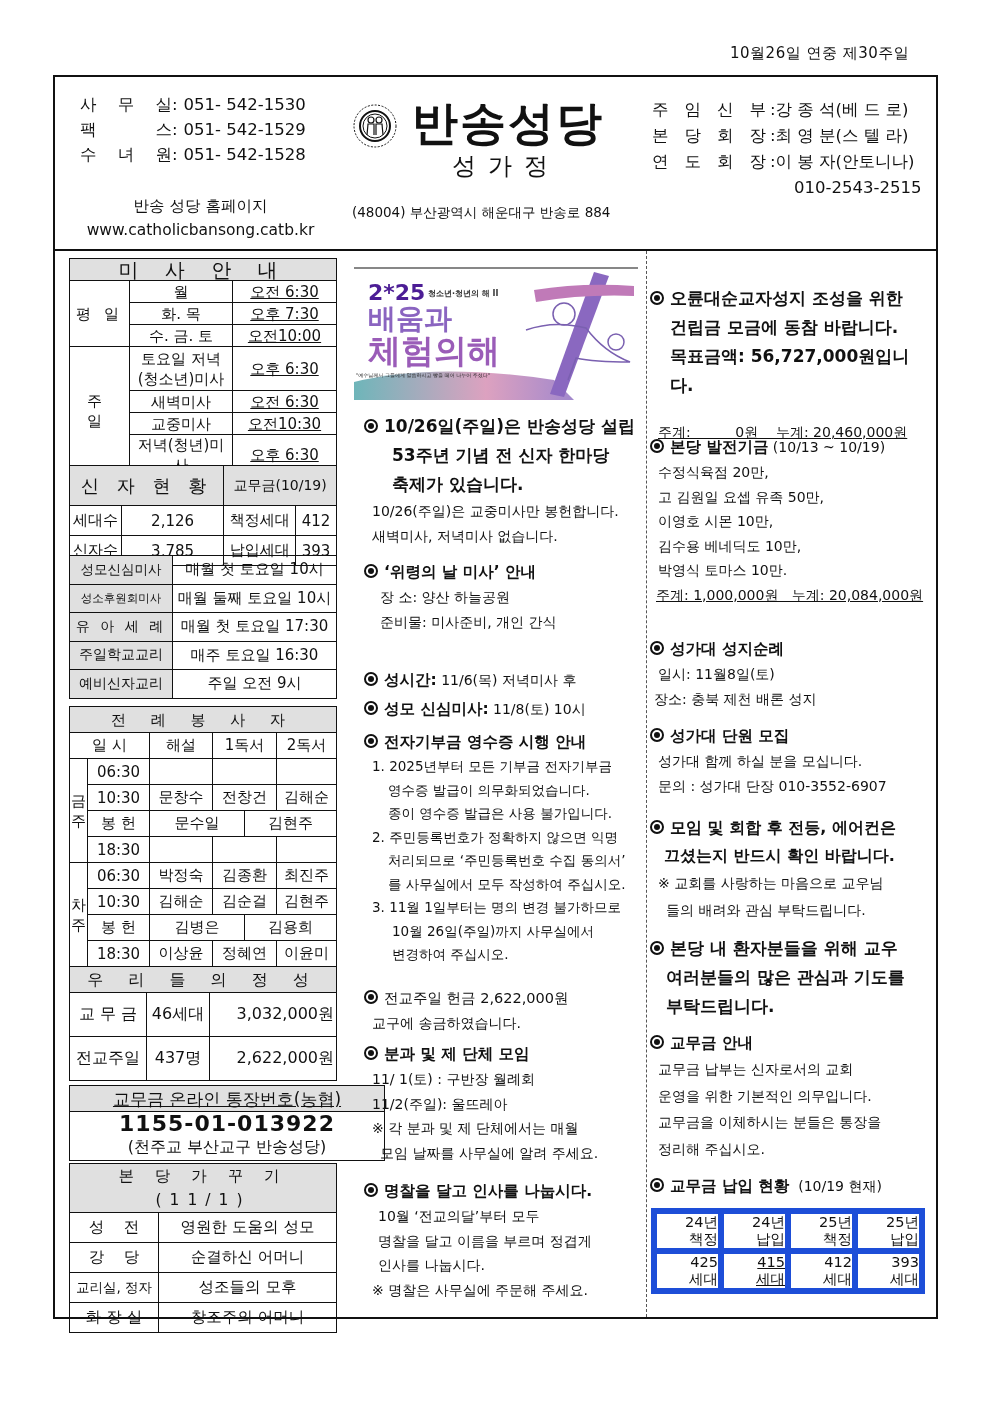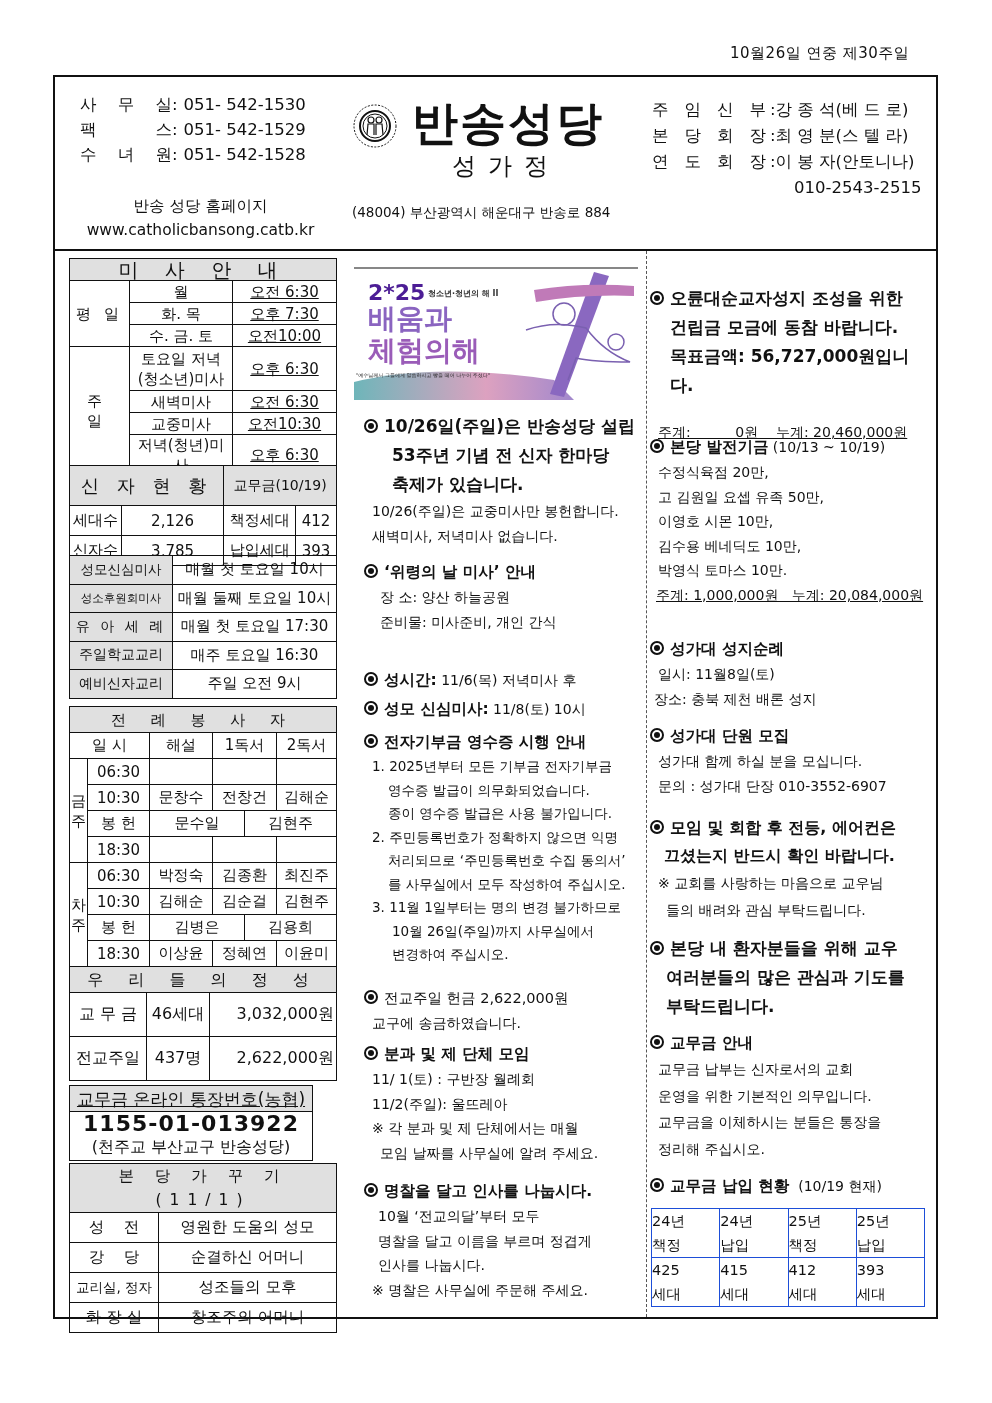--- a/index.html
+++ b/index.html
@@ -31,40 +31,40 @@
   .lt { position: absolute; left: 69px; width: 268px; font-size: 15px; }
   .lt td { border: 1px solid #111; text-align: center; padding: 0 2px; }
   .gray { background: #e0e0e0; }
   .sechead { font-size: 20px; letter-spacing: 10px; height: 26px; line-height: 24px; }
   .mass td { height: 22px; line-height: 20px; }
   .und { text-decoration: underline; }
   .stats td { height: 30px; }
   .small td { height: 28.5px; }
   .serv td { height: 26px; font-size: 15px; }
   .offer td { height: 44px; font-size: 16px; }
-  .bank { position: absolute; left: 69px; width: 244px; border: 1px solid #111; text-align: center; }
+  .bank { position: absolute; left: 69px; width: 316px; border: 1px solid #111; text-align: center; }
   .deco td { height: 30px; font-size: 15.5px; }
 
   
   .banner { left: 354px; top: 262px; width: 284px; height: 138px; overflow: hidden; background: #fff; }
   .mid { left: 364px; width: 288px; font-size: 14px; line-height: 24.5px; }
   .bul { font-weight: bold; font-size: 15.5px; line-height: 26px; }
   .bul .dot { display: inline-block; width: 14px; height: 14px; border: 2px solid #111; border-radius: 50%; position: relative; vertical-align: -1px; margin-right: 6px; }
   .bul .dot::after { content: ""; position: absolute; left: 2px; top: 2px; width: 6px; height: 6px; border-radius: 50%; background: #111; }
   .big { font-size: 17px; line-height: 29px; }
   .ind { padding-left: 8px; }
   .ind2 { padding-left: 24px; }
   .ind3 { padding-left: 28px; }
   .normal { font-weight: normal; font-size: 14px; }
 
   
   .right { left: 650px; width: 282px; font-size: 14px; line-height: 24.5px; }
   .ul { text-decoration: underline; }
   .due { position: absolute; left: 651px; top: 1208px; width: 274px; font-size: 14.5px; }
-  .due td { border: 1px solid #1d4ed8; text-align: left; line-height: 24px; height: 40px; width: 25%; }
+  .due td { border: 6px solid #1d4ed8; text-align: right; line-height: 17px; height: 40px; width: 25%; }
 </style>
 </head>
 <body>
 
 <div class="abs topline">10월26일 연중 제30주일</div>
 
 <div class="abs frame"></div>
 <div class="abs hdiv"></div>
 <div class="abs vdash"></div>
 
@@ -340,21 +340,21 @@
     <path d="M0 120 Q80 100 200 118 L220 138 L0 138 Z" fill="url(#g2)" opacity="0.8"></path>
     <path d="M240 10 L255 14 L210 135 L196 132 Z" fill="#8a68c0"></path>
     <path d="M180 28 Q230 20 280 24 L280 34 Q230 32 182 40 Z" fill="#c07ab8"></path>
     <circle cx="210" cy="52" r="11" fill="none" stroke="#7a60b0" stroke-width="1.5"></circle>
     <circle cx="262" cy="80" r="8" fill="none" stroke="#7a60b0" stroke-width="1.5"></circle>
     <path d="M172 68 Q200 58 232 66 Q250 90 276 100 Q240 100 222 96 L214 118" fill="none" stroke="#7a60b0" stroke-width="1.5"></path>
   </svg>
   <div style="position:absolute;left:14px;top:18px;font-size:22px;font-weight:bold;color:#4c1d95;">2*25</div>
   <div style="position:absolute;left:74px;top:26px;font-size:8px;font-weight:bold;color:#333;">청소년·청년의 해 II</div>
   <div style="position:absolute;left:14px;top:42px;font-size:28px;font-weight:bold;color:#8a64c0;line-height:30px;">배움과</div>
-  <div style="position:absolute;left:14px;top:74px;font-size:28px;font-weight:bold;color:#9a5cb8;line-height:30px;">체험의해</div>
+  <div style="position:absolute;left:14px;top:74px;font-size:33px;font-weight:bold;color:#9a5cb8;line-height:30px;">체험의해</div>
   <div style="position:absolute;left:2px;top:110px;width:200px;font-size:5px;color:#222;white-space:nowrap;overflow:hidden;">"예수님께서 그들에게 말씀하시고 빵을 떼어 나누어 주셨다"</div>
 </div>
 
 <div class="abs mid" style="top:412px;">
   <div class="bul big"><span class="dot"></span><span>10/26일(주일)은 반송성당 설립</span></div>
   <div class="bul big ind3">53주년 기념 전 신자 한마당</div>
   <div class="bul big ind3">축제가 있습니다.</div>
   <div class="ind">10/26(주일)은 교중미사만 봉헌합니다.</div>
   <div class="ind">새벽미사, 저녁미사 없습니다.</div>
 </div>
@@ -468,21 +468,21 @@
     <td style="white-space:pre-line;">24년
 납입</td>
     <td style="white-space:pre-line;">25년
 책정</td>
     <td style="white-space:pre-line;">25년
 납입</td>
   </tr>
   <tr>
     <td style="white-space:pre-line;">425
 세대</td>
-    <td style="white-space:pre-line;">415
+    <td style="white-space:pre-line;text-decoration:underline;">415
 세대</td>
     <td style="white-space:pre-line;">412
 세대</td>
     <td style="white-space:pre-line;">393
 세대</td>
   </tr>
 </tbody>
   </table>
 
 </body></html>

